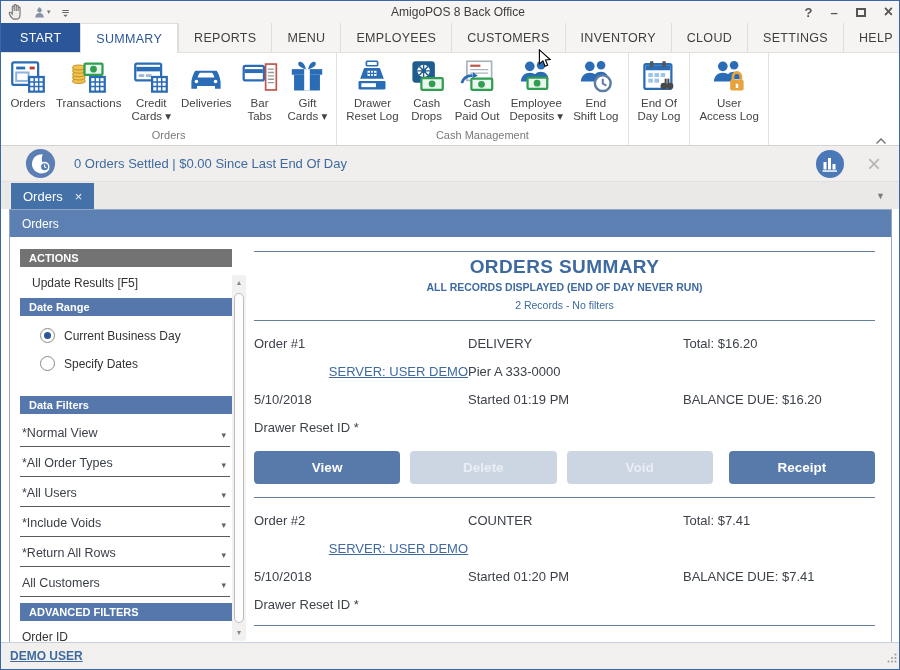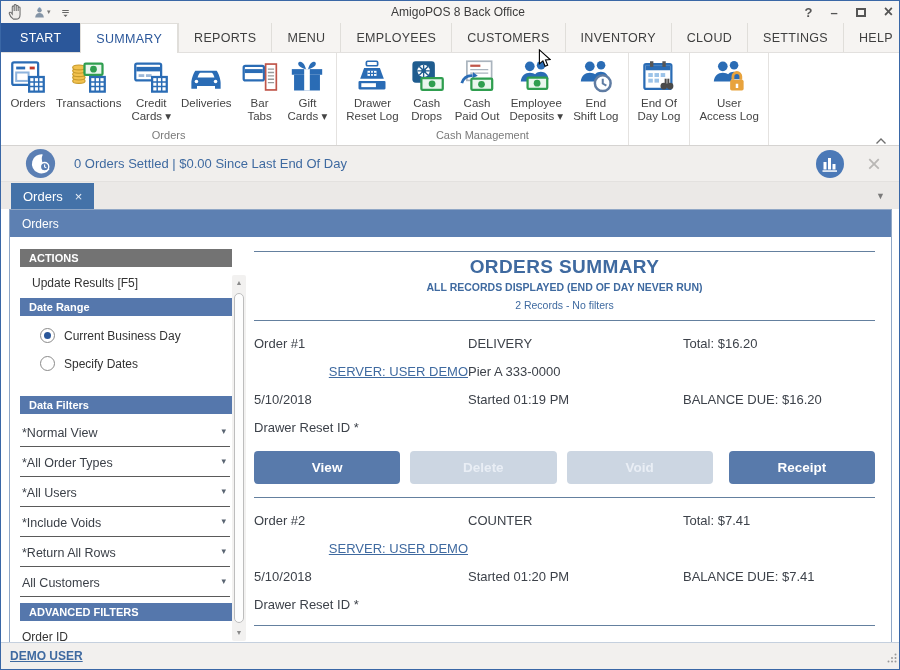--- a/index.html
+++ b/index.html
@@ -58,21 +58,21 @@
 
   
   .sidebar { width:222px; padding:12px 0 0 10px; flex:0 0 auto; }
   .side-header { background:#5577ac; color:#fff; font-weight:bold; font-size:11px; padding:3px 9px; margin-bottom:5px; }
   .side-header.dark { background:#737373; }
   .update-results { font-size:12px; color:#333; padding:4px 0 8px 12px; }
   .radio-row { display:flex; align-items:center; padding:7px 0 6px 20px; }
   .radio { width:15px; height:15px; border:1px solid #8a8a8a; border-radius:50%; background:#fff; position:relative; margin-right:9px; flex:0 0 auto; }
   .radio-on::after { content:''; position:absolute; inset:3px; background:#2b579a; border-radius:50%; }
   .radio-label { font-size:12px; color:#333; }
-  .filter-dd { display:flex; justify-content:space-between; align-items:flex-start; border-bottom:1px solid #5a5a5a; margin:0 2px 5px 0; padding:4px 4px 6px 2px; }
+  .filter-dd { display:flex; justify-content:space-between; align-items:flex-end; border-bottom:1px solid #5a5a5a; margin:0 2px 5px 0; padding:4px 4px 6px 2px; }
   .filter-text { font-size:12.5px; color:#3a3f47; }
   .dd-arrow { font-size:9px; color:#5a6572; }
   .orderid-label { font-size:12px; color:#333; padding:4px 0 6px 2px; }
   .op-row { display:flex; align-items:flex-end; gap:14px; }
   .op-select { width:66px; border-bottom:1px solid #5a5a5a; display:flex; justify-content:space-between; align-items:flex-end; padding:2px 2px 4px 2px; margin-left:2px; }
   .op-val { font-size:13px; color:#333; margin-left:24px; }
   .orderid-input { width:128px; height:27px; border:1px solid #a9b1ba; background:#fff; }
 
   
   .vscroll { width:14px; flex:0 0 auto; background:#f2f1f0; display:flex; flex-direction:column; align-items:center; padding:2px 0; margin-top:38px; margin-bottom:4px; border-radius:2px; }

